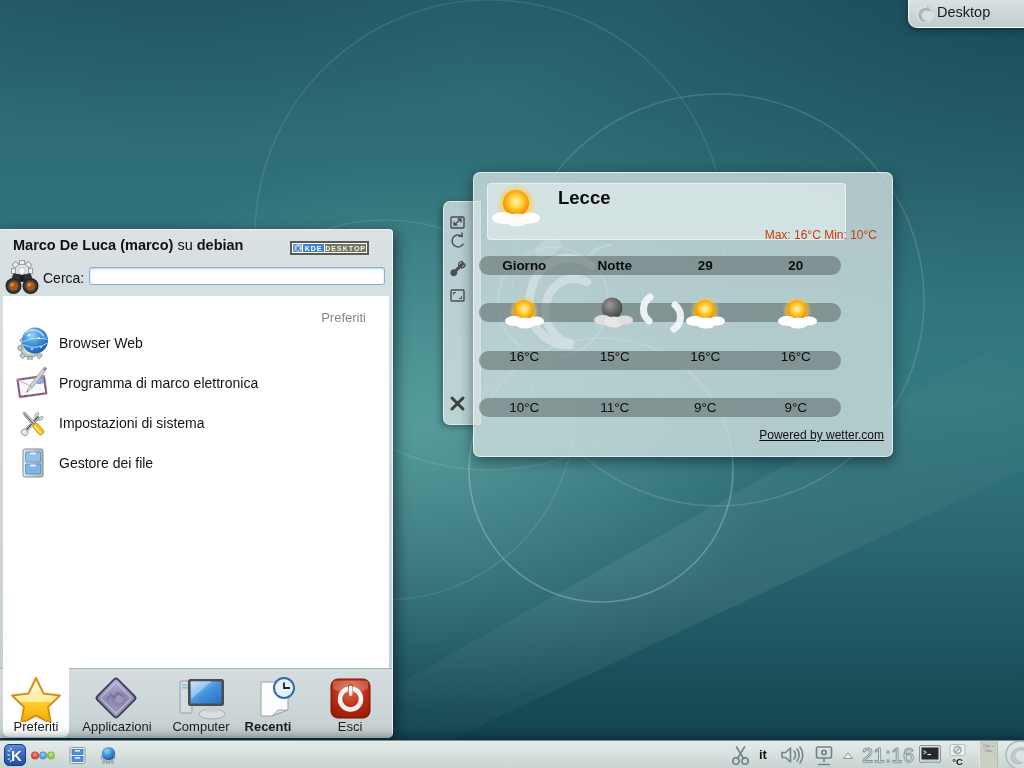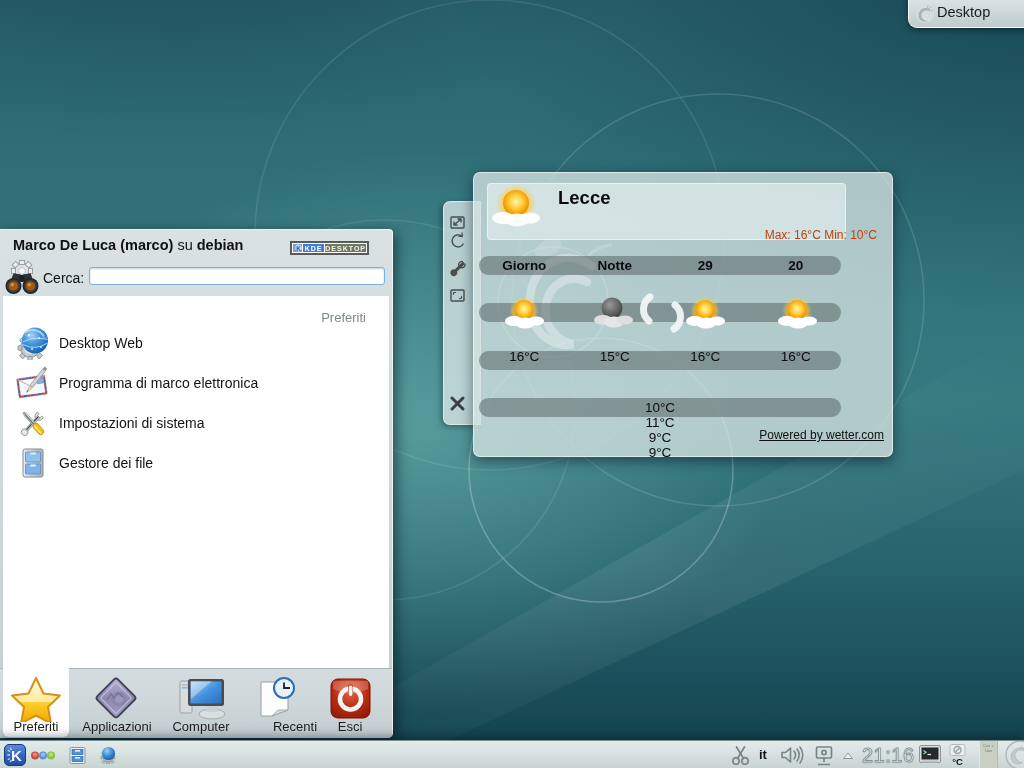--- a/index.html
+++ b/index.html
@@ -121,21 +121,21 @@
       <span>Notte</span>
       <span>29</span>
       <span>20</span>
   </div>
   <div class="abs wrow" style="left:5px;top:176px;width:362px;">
     <span>16°C</span>
       <span>15°C</span>
       <span>16°C</span>
       <span>16°C</span>
   </div>
-  <div class="abs wrow" style="left:5px;top:227px;width:362px;flex-direction:column;">
+  <div class="abs wrow" style="left:5px;top:227px;width:362px;">
     <span>10°C</span>
       <span>11°C</span>
       <span>9°C</span>
       <span>9°C</span>
   </div>
 
   <svg width="370" height="52" style="position:absolute;left:5px;top:116px">
     <defs>
       <radialGradient id="sun2" cx="50%" cy="45%" r="55%">
         <stop offset="0" stop-color="#fff3b0"></stop>
@@ -260,21 +260,21 @@
           </defs>
         <circle cx="19" cy="14.5" r="13" fill="url(#globe1)"></circle>
         <path d="M 6.5 16 q 12.5 -6 25 -2.5 M 7 18.5 q 12.5 6.5 24.5 -1.5" stroke="#bfe0f8" stroke-width="1" fill="none" opacity="0.85"></path>
         <path d="M 8 8 q 10 8 23 3" stroke="#bfe0f8" stroke-width="0.8" fill="none" opacity="0.55"></path>
         <circle cx="13" cy="9" r="1.2" fill="#e2f1fc"></circle>
           <circle cx="23" cy="12" r="1" fill="#e2f1fc"></circle>
         <circle cx="16" cy="23" r="1" fill="#e2f1fc"></circle>
           <circle cx="25" cy="21" r="0.9" fill="#e2f1fc"></circle>
         <path d="M 9 6.5 a 13 13 0 0 1 19 4" stroke="#ffffff" stroke-width="2.2" fill="none" opacity="0.5"></path>
       </svg>
-      <span>Desktop Web</span>
+      <span>Browser Web</span>
     </div>
     <div class="kitem">
       <svg width="34" height="34" viewBox="0 0 34 34">
         <g transform="rotate(-8 16 21)">
           <rect x="2" y="11" width="28" height="19" fill="#f6f9fa" stroke="#9aa0a2" stroke-width="0.8"></rect>
           <g stroke-width="1.8" fill="none">
             <path d="M 3 12 L 29 12 M 3 29 L 29 29" stroke="#d04040" stroke-dasharray="3.5 3.5"></path>
             <path d="M 3 12 L 29 12 M 3 29 L 29 29" stroke="#3a62b8" stroke-dasharray="3.5 3.5" stroke-dashoffset="3.5"></path>
             <path d="M 2.8 11.5 L 2.8 29.5 M 29.2 11.5 L 29.2 29.5" stroke="#d04040" stroke-dasharray="3.5 3.5"></path>
             <path d="M 2.8 11.5 L 2.8 29.5 M 29.2 11.5 L 29.2 29.5" stroke="#3a62b8" stroke-dasharray="3.5 3.5" stroke-dashoffset="3.5"></path>
@@ -332,21 +332,21 @@
 
   <div class="abs" style="left:0;top:438px;width:392px;height:69px;
        background:linear-gradient(180deg,#d4dcdf 0%,#cdd6d9 55%,#c2cdd0 100%);
        border-top:1px solid #a9b4b7;border-radius:0 0 4px 0;"></div>
 
   <div class="abs" style="left:3px;top:433px;width:66px;height:74px;background:#fff;border-radius:6px 6px 6px 6px;"></div>
 
   <div class="abs tablbl" style="left:2px;top:489px;width:68px;">Preferiti</div>
   <div class="abs tablbl" style="left:76px;top:489px;width:82px;">Applicazioni</div>
   <div class="abs tablbl" style="left:162px;top:489px;width:78px;">Computer</div>
-  <div class="abs tablbl" style="left:260px;top:489px;width:70px;">Recenti</div>
+  <div class="abs tablbl" style="left:233px;top:489px;width:70px;font-weight:bold;">Recenti</div>
   <div class="abs tablbl" style="left:316px;top:489px;width:68px;">Esci</div>
 
   <svg width="392" height="46" style="position:absolute;left:0;top:446px">
     <defs>
       <linearGradient id="star1" x1="0" y1="0" x2="0" y2="1">
         <stop offset="0" stop-color="#fffbe9"></stop>
           <stop offset="0.52" stop-color="#ffeb9a"></stop>
         <stop offset="0.54" stop-color="#fdce2e"></stop>
           <stop offset="1" stop-color="#f3a600"></stop>
       </linearGradient>

